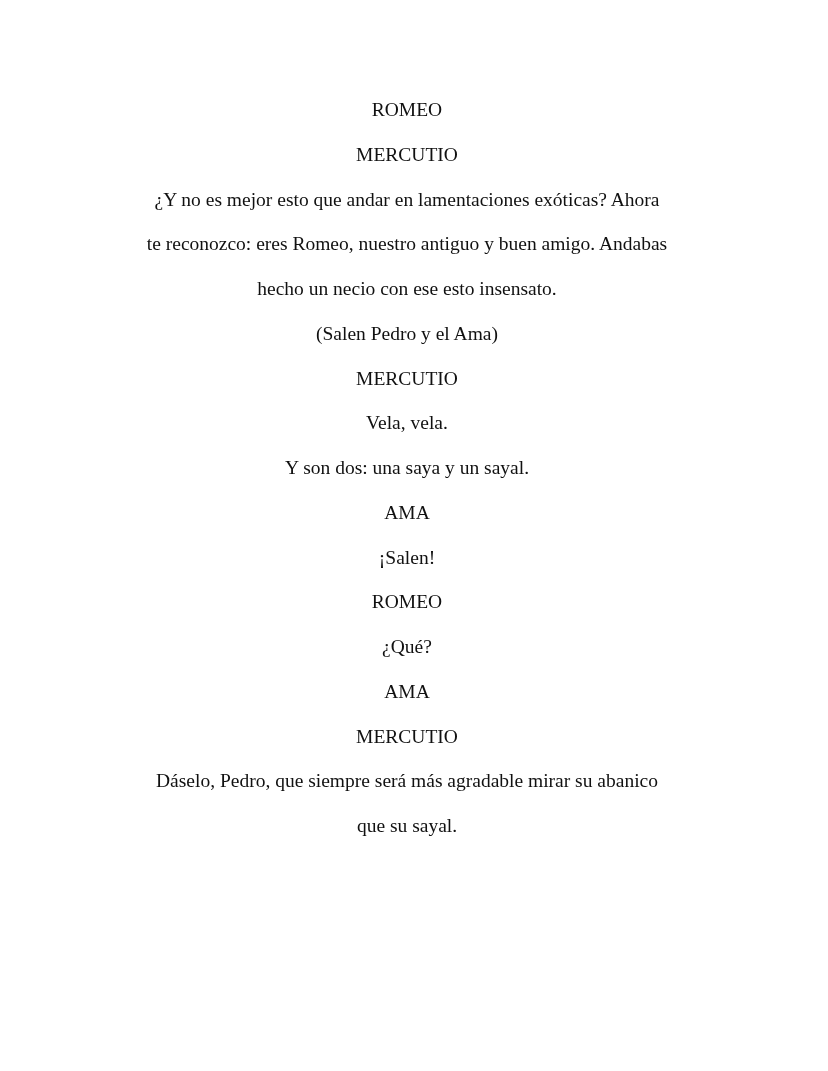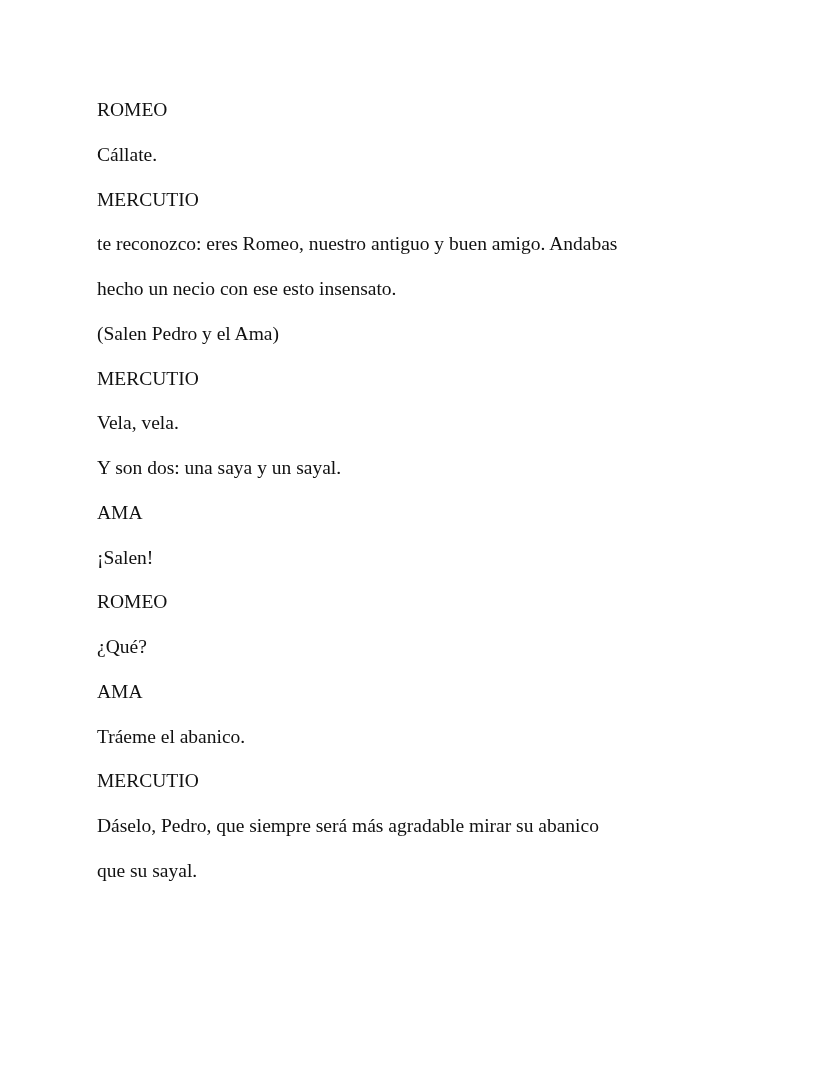--- a/index.html
+++ b/index.html
@@ -26,39 +26,39 @@
       top: 96px;
       width: 620px;
       font-family: "Liberation Serif", "DejaVu Serif", serif;
       font-size: 19.5px;
       color: #111111;
     }
     .line {
       height: 44.75px;
       line-height: 28px;
       white-space: nowrap;
+      text-align: center;
     }
   </style>
 </head>
 <body>
 
 <div class="page">
   <div class="content">
     <div class="line">ROMEO</div>
-    <div class="line">Cállate.</div>
     <div class="line">MERCUTIO</div>
+    <div class="line">¿Y no es mejor esto que andar en lamentaciones exóticas? Ahora</div>
     <div class="line">te reconozco: eres Romeo, nuestro antiguo y buen amigo. Andabas</div>
     <div class="line">hecho un necio con ese esto insensato.</div>
     <div class="line">(Salen Pedro y el Ama)</div>
     <div class="line">MERCUTIO</div>
     <div class="line">Vela, vela.</div>
     <div class="line">Y son dos: una saya y un sayal.</div>
     <div class="line">AMA</div>
     <div class="line">¡Salen!</div>
     <div class="line">ROMEO</div>
     <div class="line">¿Qué?</div>
     <div class="line">AMA</div>
-    <div class="line">Tráeme el abanico.</div>
     <div class="line">MERCUTIO</div>
     <div class="line">Dáselo, Pedro, que siempre será más agradable mirar su abanico</div>
     <div class="line">que su sayal.</div>
   </div>
 </div>
 
 </body></html>

